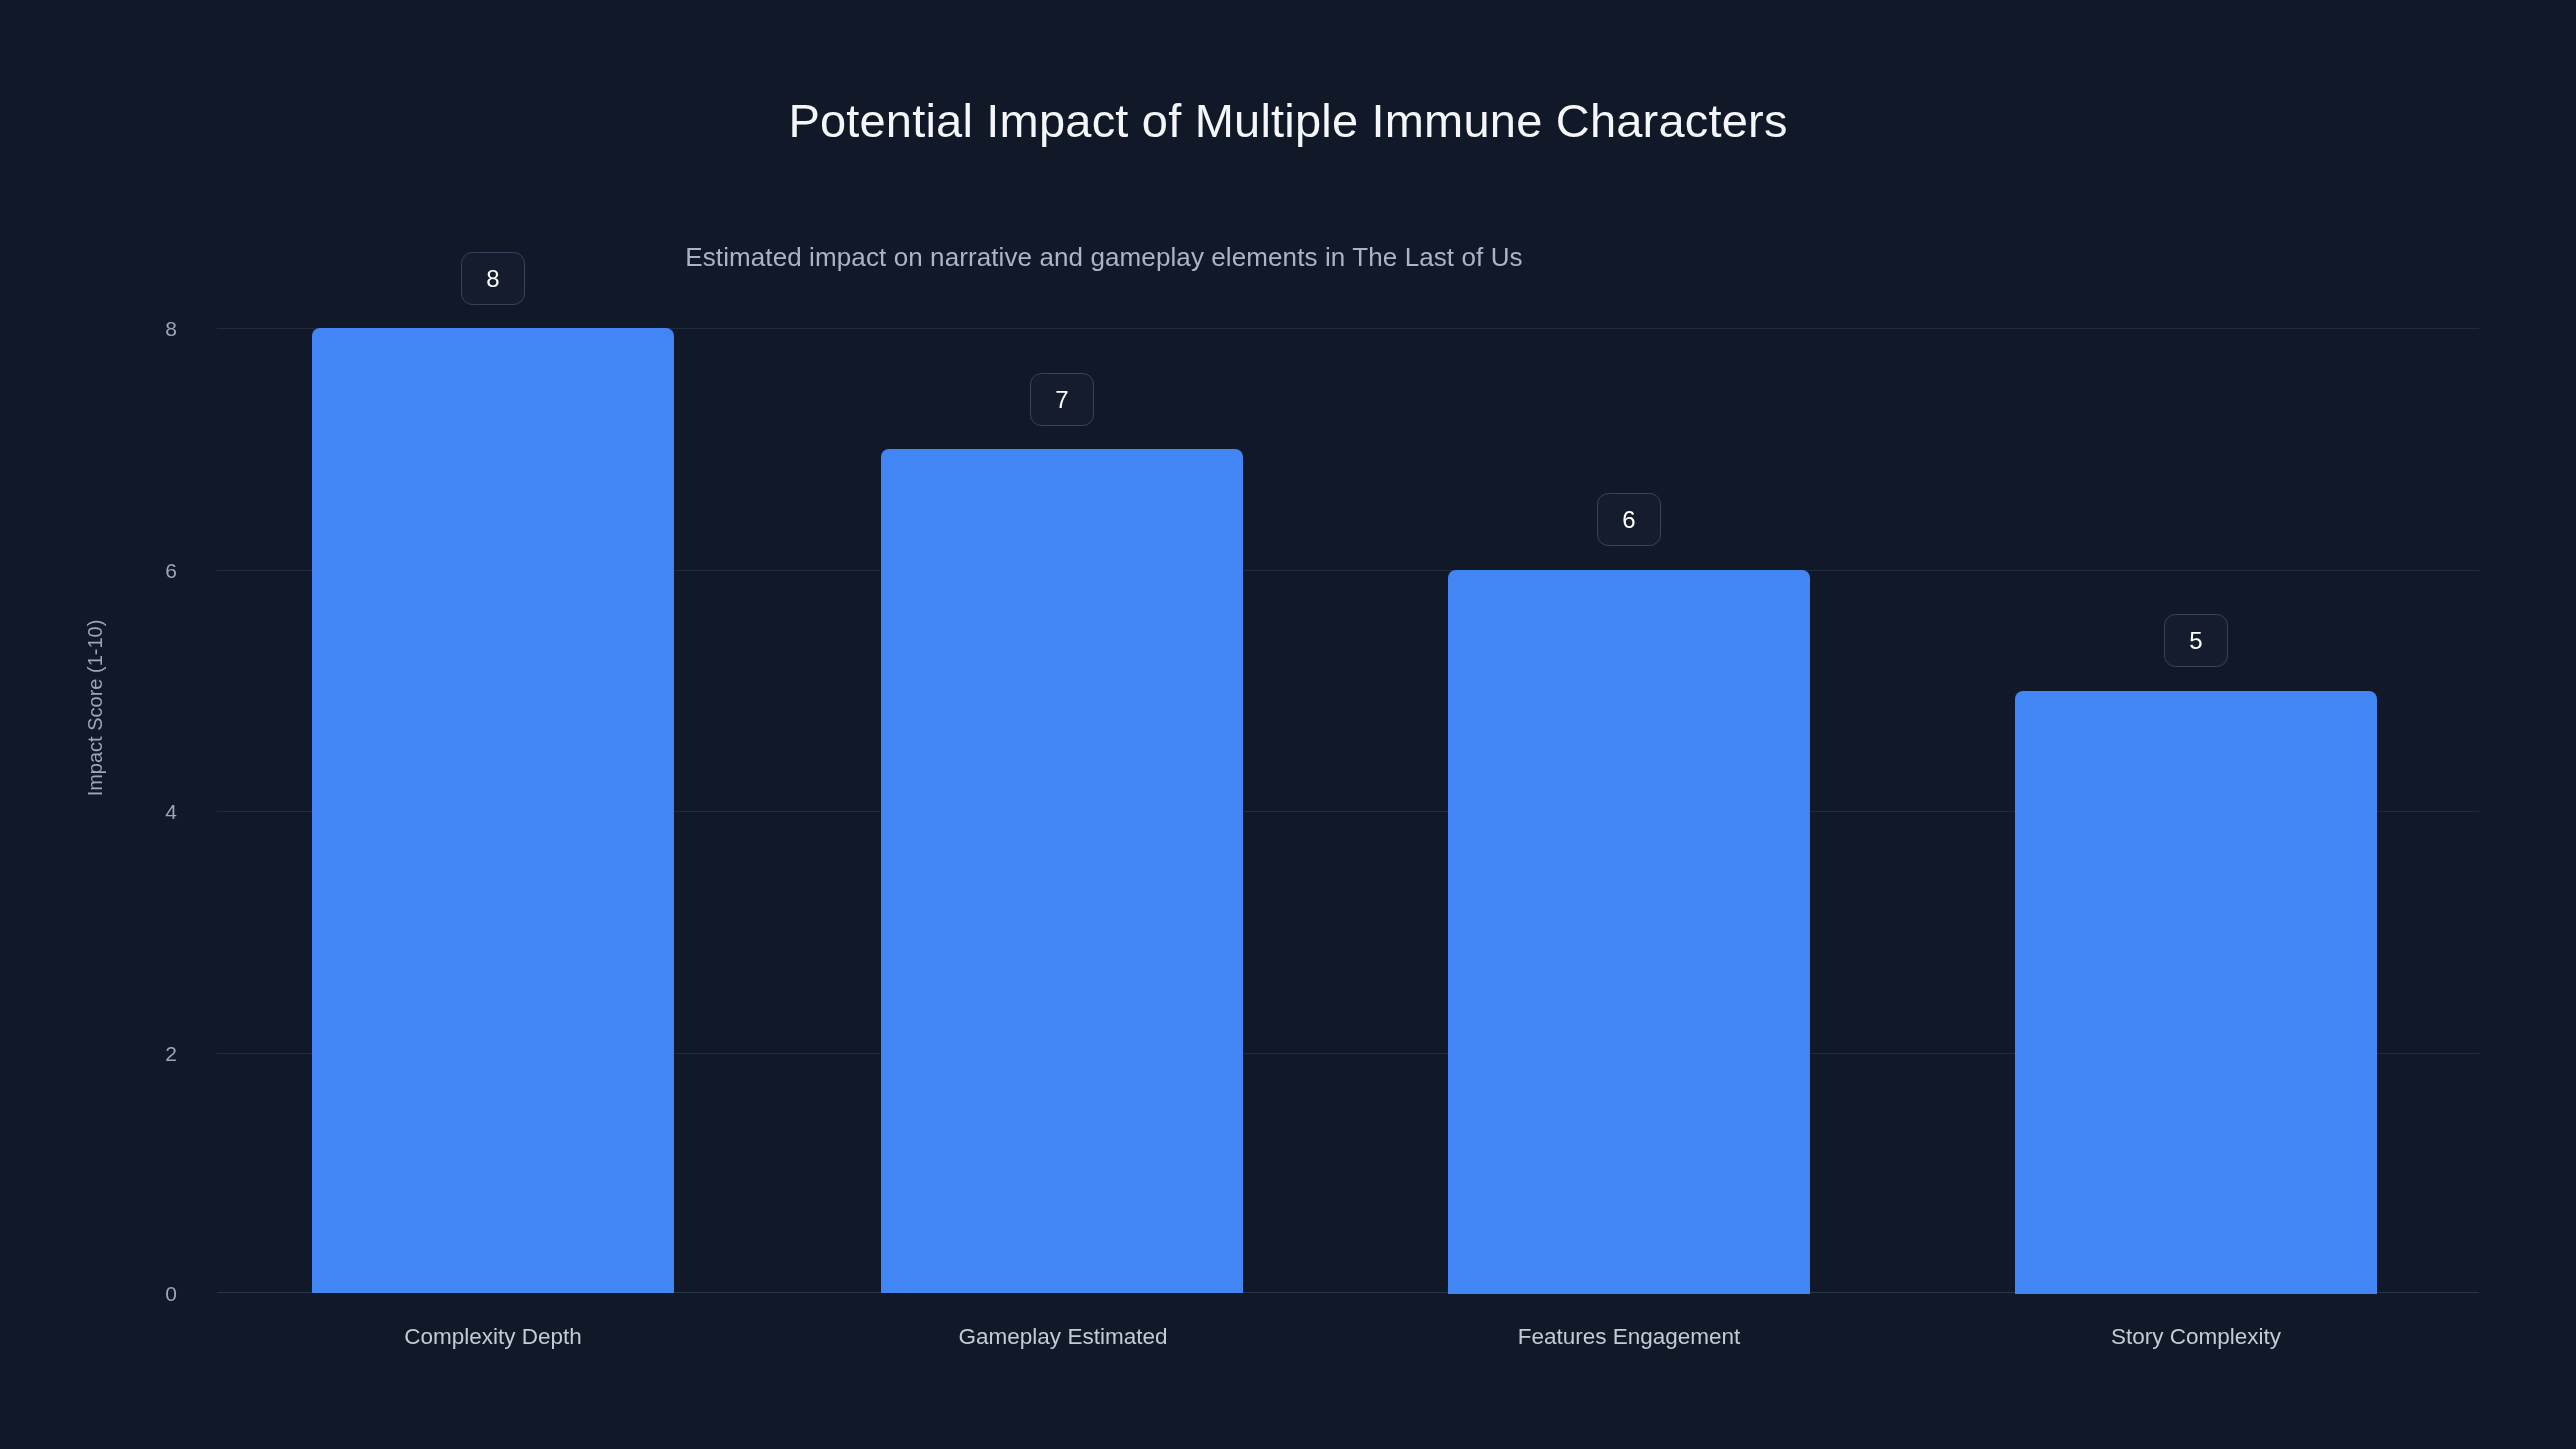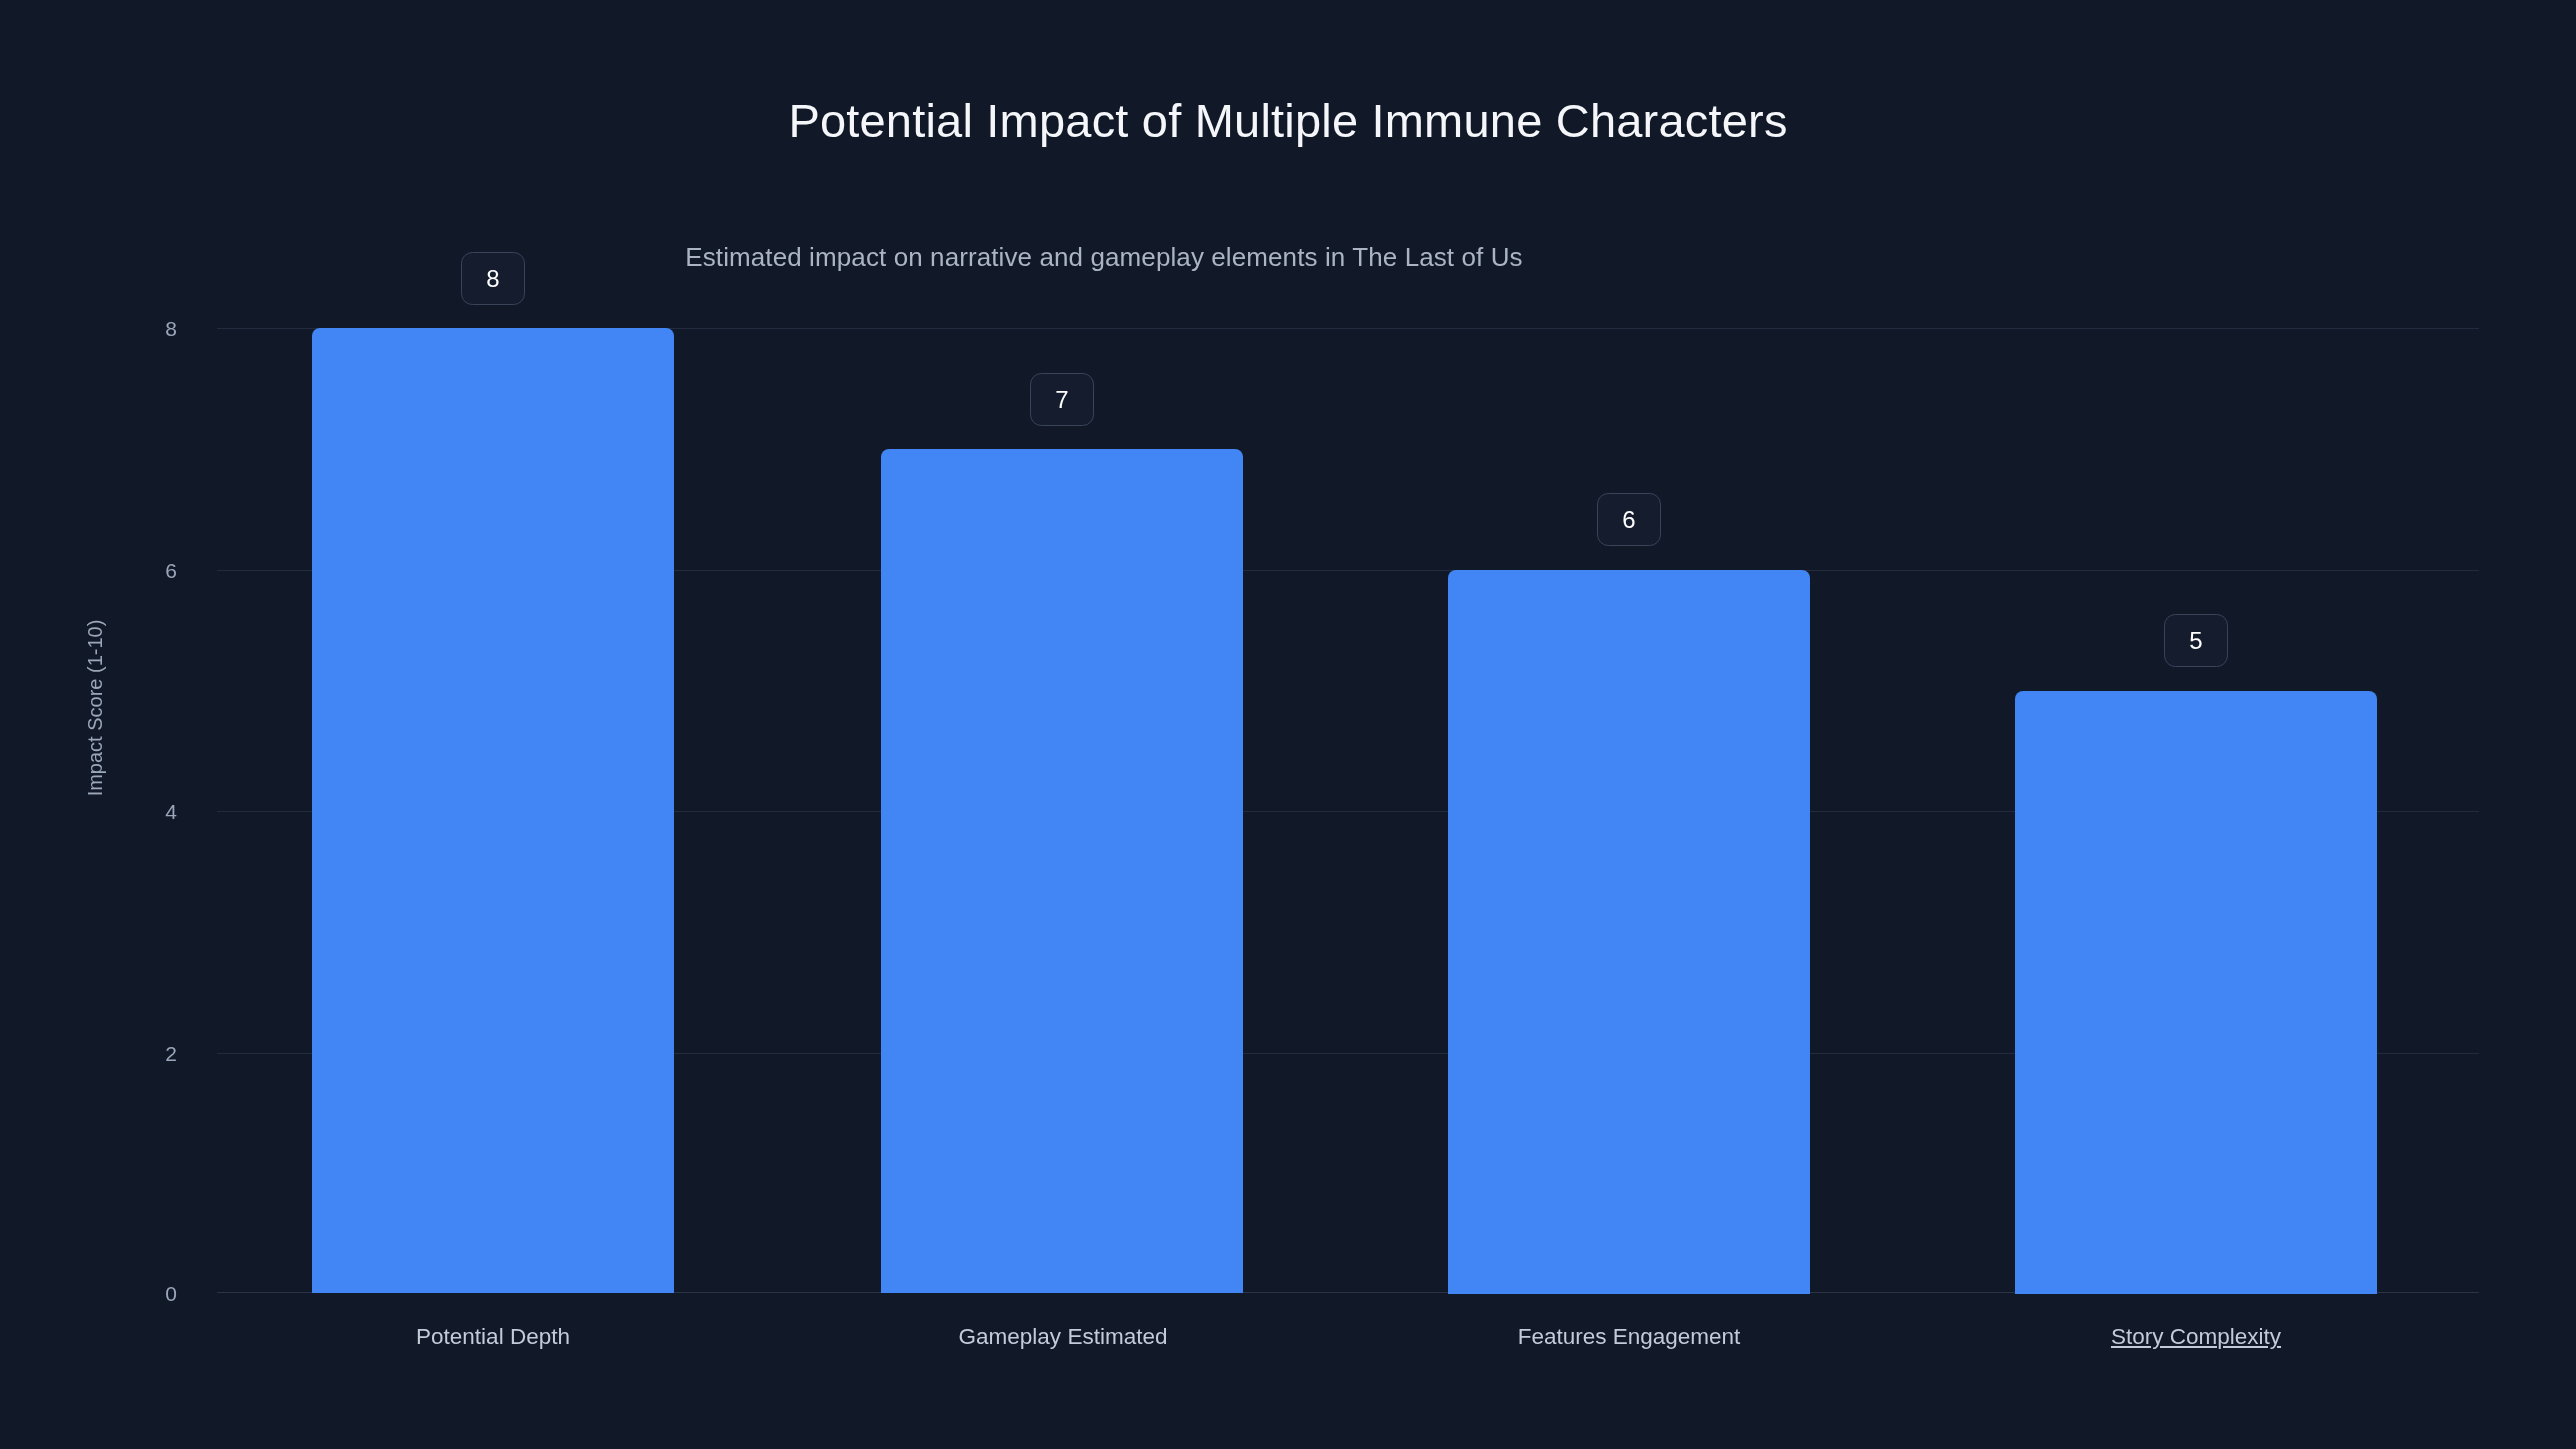--- a/index.html
+++ b/index.html
@@ -166,19 +166,19 @@
   <div class="value-badge" style="left:1030px; top:373px;">
     <span>7</span>
   </div>
   <div class="value-badge" style="left:1597px; top:493px;">
     <span>6</span>
   </div>
   <div class="value-badge" style="left:2164px; top:614px;">
     <span>5</span>
   </div>
 
-  <div class="x-tick-label" style="left:493px;">Potential Depth</div>
+  <div class="x-tick-label" style="left:493px;">Complexity Depth</div>
   <div class="x-tick-label" style="left:1063px;">Gameplay Estimated</div>
   <div class="x-tick-label" style="left:1629px;">Features Engagement</div>
-  <div class="x-tick-label" style="left:2196px;text-decoration:underline;">Story Complexity</div>
+  <div class="x-tick-label" style="left:2196px;">Story Complexity</div>
 
 </div>
 
 
 </body></html>

